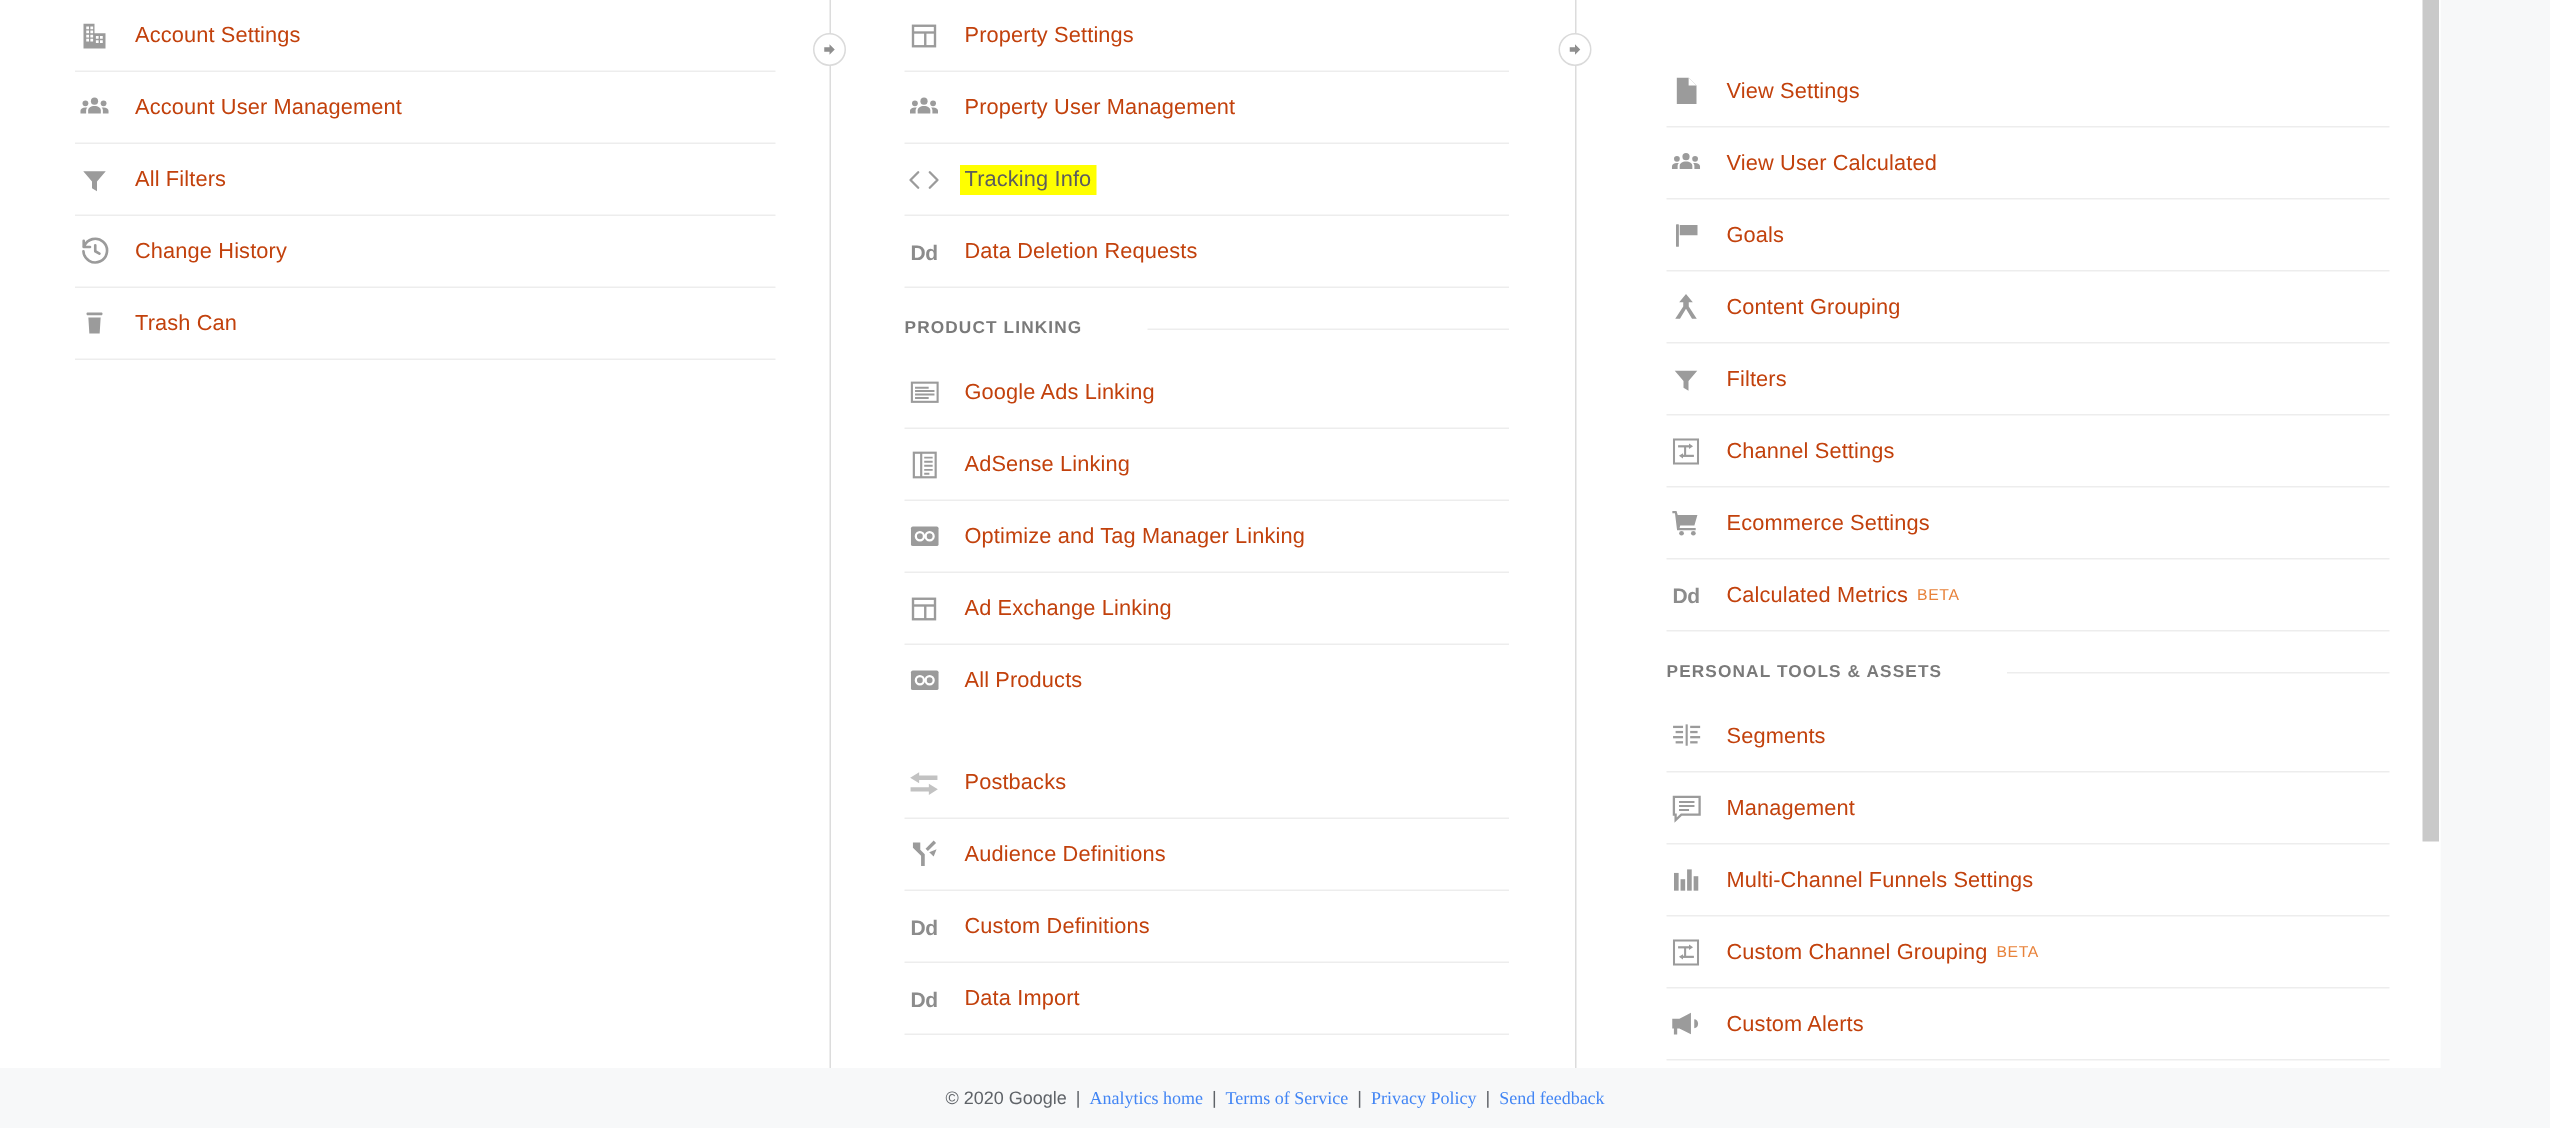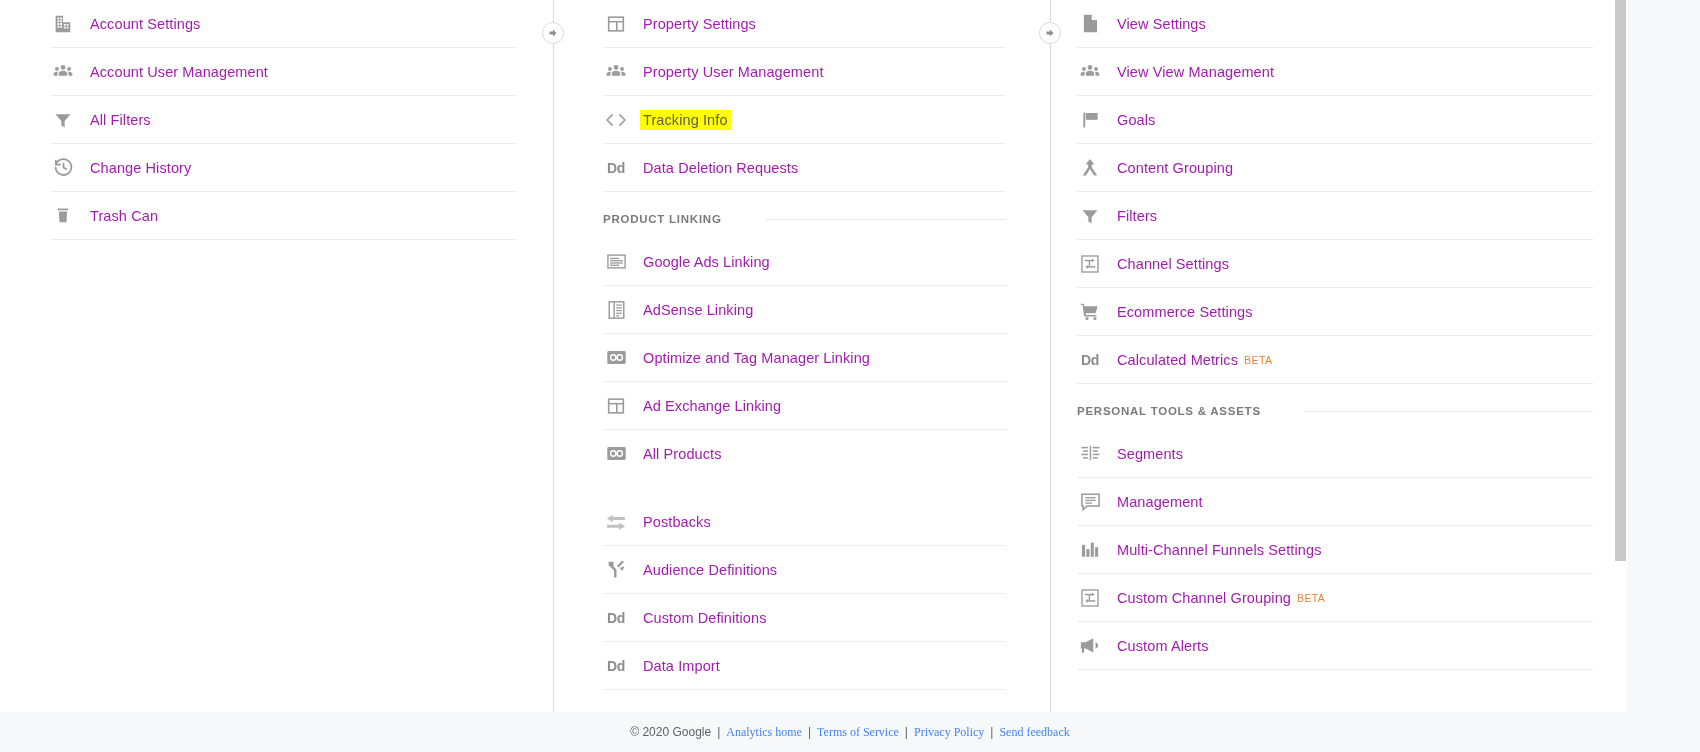--- a/index.html
+++ b/index.html
@@ -47,21 +47,21 @@
   }
   .col-account  { width: 553px; }
   .col-property { width: 497px; }
   .col-view     { width: 577px; }
 
   .col-inner {
     padding-top: 0;
   }
   .col-account .col-inner  { padding-left: 50px;  padding-right: 36px; }
   .col-property .col-inner { padding-left: 50px;  padding-right: 44px; }
-  .col-view .col-inner     { padding-left: 27px;  padding-right: 34px; }
+  .col-view .col-inner     { padding-left: 61px;  padding-right: 34px; margin-top: 37px; }
 
   
   .divider {
     position: absolute;
     top: 0;
     width: 1px;
     height: 712px;
     background: #dcdcdc;
   }
   .col-property .divider { left: 0; }
@@ -112,21 +112,21 @@
   .dd-glyph {
     font-family: "Liberation Sans", sans-serif;
     font-size: 14px;
     font-weight: bold;
     color: #8c8c8c;
     letter-spacing: -0.3px;
   }
 
   .row-label {
     font-size: 14.5px;
-    color: #a21caf;
+    color: #c2410c;
     white-space: nowrap;
     letter-spacing: 0.1px;
   }
 
   .row-label.hl {
     background: #ffff00;
     color: #5d5d5d;
     padding: 2px 3px;
     margin: -2px -3px;
   }
@@ -467,21 +467,21 @@
             <span class="row-icon">
               <svg width="24" height="22" viewBox="0 0 24 24" fill="#9b9b9b">
                 <circle cx="12" cy="7" r="2.6"></circle>
                 <circle cx="5.4" cy="8.6" r="2.1"></circle>
                 <circle cx="18.6" cy="8.6" r="2.1"></circle>
                 <path d="M12 10.6c-2.7 0-4.6 1.4-4.6 3.1V16h9.2v-2.3c0-1.7-1.9-3.1-4.6-3.1z"></path>
                 <path d="M5.4 11.6c-2.1 0-3.6 1.1-3.6 2.4V16h4.1v-2.3c0-.8.3-1.5.9-2.1-.4 0-.9 0-1.4 0z"></path>
                 <path d="M18.6 11.6c-.5 0-1 0-1.4 0 .6.6.9 1.3.9 2.1V16h4.1v-2c0-1.3-1.5-2.4-3.6-2.4z"></path>
               </svg>
             </span>
-            <span class="row-label">View View Management</span>
+            <span class="row-label">View User Calculated</span>
           </div>
 
           <div class="nav-row">
             <span class="row-icon">
               <svg width="21" height="20" viewBox="0 0 24 24" fill="#9b9b9b">
                 <rect x="3.4" y="3" width="2.3" height="18" rx="0.5"></rect>
                 <path d="M6.4 3.6h14.2v8.2H6.4V3.6z"></path>
               </svg>
             </span>
             <span class="row-label">Goals</span>

